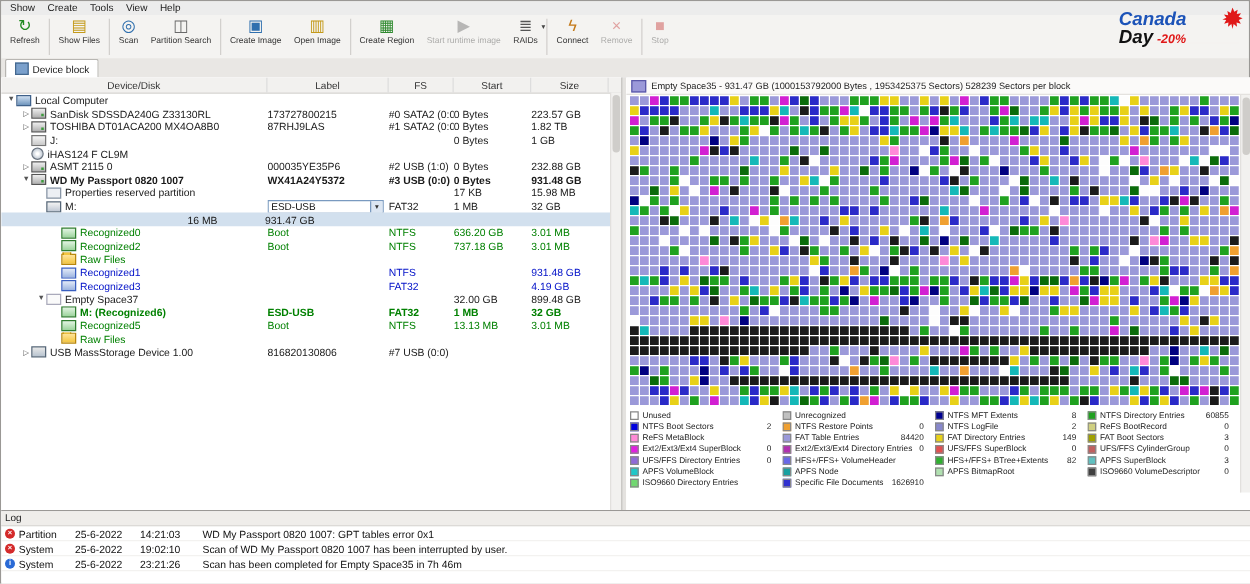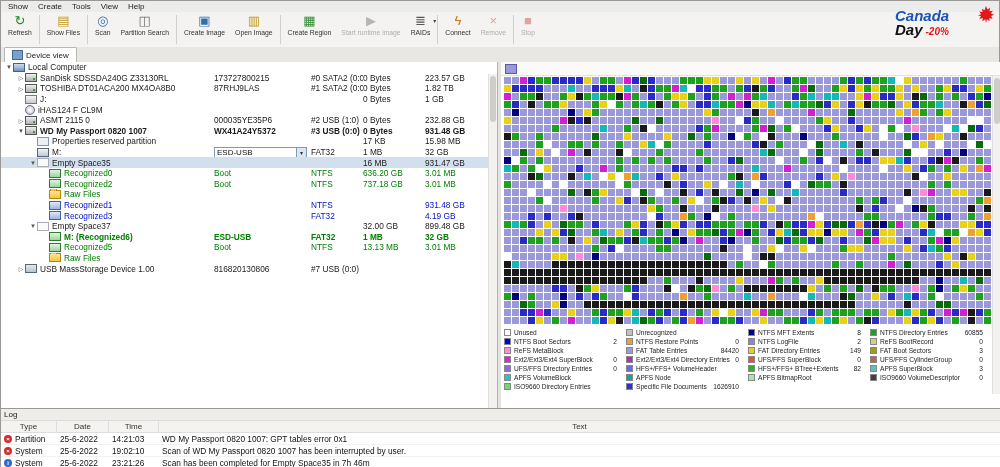--- a/index.html
+++ b/index.html
@@ -190,26 +190,33 @@
       <span class="discount">-20%</span>
     </div>
     <svg width="18" height="18" viewBox="0 0 20 20">
       <path fill="#e01818" d="M10 0l1.6 3.8 3-1.8-0.8 3.8 3.8-0.6-2.2 3 3.6 1.4-3.4 1.6 1.8 3.2-3.8-1 0.4 3.6-3-2.4-1 4.4-1-4.4-3 2.4 0.4-3.6-3.8 1 1.8-3.2L1 10.6l3.6-1.4-2.2-3 3.8 0.6L5.4 3l3 1.8z"></path>
     </svg>
   </div>
 
   <div class="viewtabs">
     <div class="viewtab">
       <span class="vticon"></span>
-      <span>Device view</span>
+      <span>Device block</span>
     </div>
   </div>
 
   <div class="main">
     <div class="left-panel">
+      <div class="tree-header" id="tree-header">
+          <div class="th cw0">Device/Disk</div>
+          <div class="th cw1">Label</div>
+          <div class="th cw2">FS</div>
+          <div class="th cw3">Start</div>
+          <div class="th cw4">Size</div>
+        </div>
       <div id="tree-body">
           <div class="trow">
             <div class="cell cw0" style="padding-left: 4px;">
               <span class="arrow">▼</span>
               <span class="ti computer-icon"></span>
               <span>Local Computer</span>
             </div>
             <div class="cell cw1"></div>
             <div class="cell cw2"></div>
             <div class="cell cw3"></div>
@@ -302,25 +309,20 @@
               <span class="combo">
                 <span>ESD-USB</span>
                 <span class="combo-btn">▾</span>
               </span>
             </div>
             <div class="cell cw2">FAT32</div>
             <div class="cell cw3">1 MB</div>
             <div class="cell cw4">32 GB</div>
           </div>
           <div class="trow selected">
-            <div class="cell cw0" style="padding-left: 28px;">
-              <span class="arrow">▼</span>
-              <span class="ti empty-space-icon"></span>
-              <span>Empty Space35</span>
-            </div>
             <div class="cell cw1"></div>
             <div class="cell cw2"></div>
             <div class="cell cw3">16 MB</div>
             <div class="cell cw4">931.47 GB</div>
           </div>
           <div class="trow green">
             <div class="cell cw0" style="padding-left: 40px;">
               <span class="arrow"></span>
               <span class="ti volume-green-icon"></span>
               <span>Recognized0</span>
@@ -431,20 +433,21 @@
           </div>
         </div>
       <div class="vscroll">
           <div class="thumb"></div>
         </div>
     </div>
     <div class="splitter"></div>
     <div class="right-panel">
       <div class="scan-title">
         <span class="sticon"></span>
+        <span>Empty Space35 - 931.47 GB (1000153792000 Bytes , 1953425375 Sectors) 528239 Sectors per block</span>
       </div>
       <div class="blockmap" id="blockmap" style="grid-template-columns: repeat(61, 7px);">
           <div class="bcell" style="background: rgb(155, 153, 217);"></div>
           <div class="bcell" style="background: rgb(155, 153, 217);"></div>
           <div class="bcell" style="background: rgb(210, 31, 210);"></div>
           <div class="bcell" style="background: rgb(42, 42, 200);"></div>
           <div class="bcell" style="background: rgb(31, 161, 31);"></div>
           <div class="bcell" style="background: rgb(31, 161, 31);"></div>
           <div class="bcell" style="background: rgb(42, 42, 200);"></div>
           <div class="bcell" style="background: rgb(42, 42, 200);"></div>
@@ -2465,26 +2468,20 @@
           </div>
         </div>
       <div class="vscroll">
           <div class="thumb"></div>
         </div>
     </div>
   </div>
 
   <div class="log-panel">
     <div class="log-title">Log</div>
-    <div class="log-header" id="log-header">
-        <div class="lh lw0">Type</div>
-        <div class="lh lw1">Date</div>
-        <div class="lh lw2">Time</div>
-        <div class="lh lw3">Text</div>
-      </div>
     <div id="log-body">
         <div class="lrow">
           <div class="lc lw0">
             <span class="licon error-icon">×</span>
             <span>Partition</span>
           </div>
           <div class="lc lw1" style="padding-left: 3px;">25-6-2022</div>
           <div class="lc lw2" style="padding-left: 3px;">14:21:03</div>
           <div class="lc lw3" style="padding-left: 3px;">WD My Passport 0820 1007: GPT tables error 0x1</div>
         </div>

